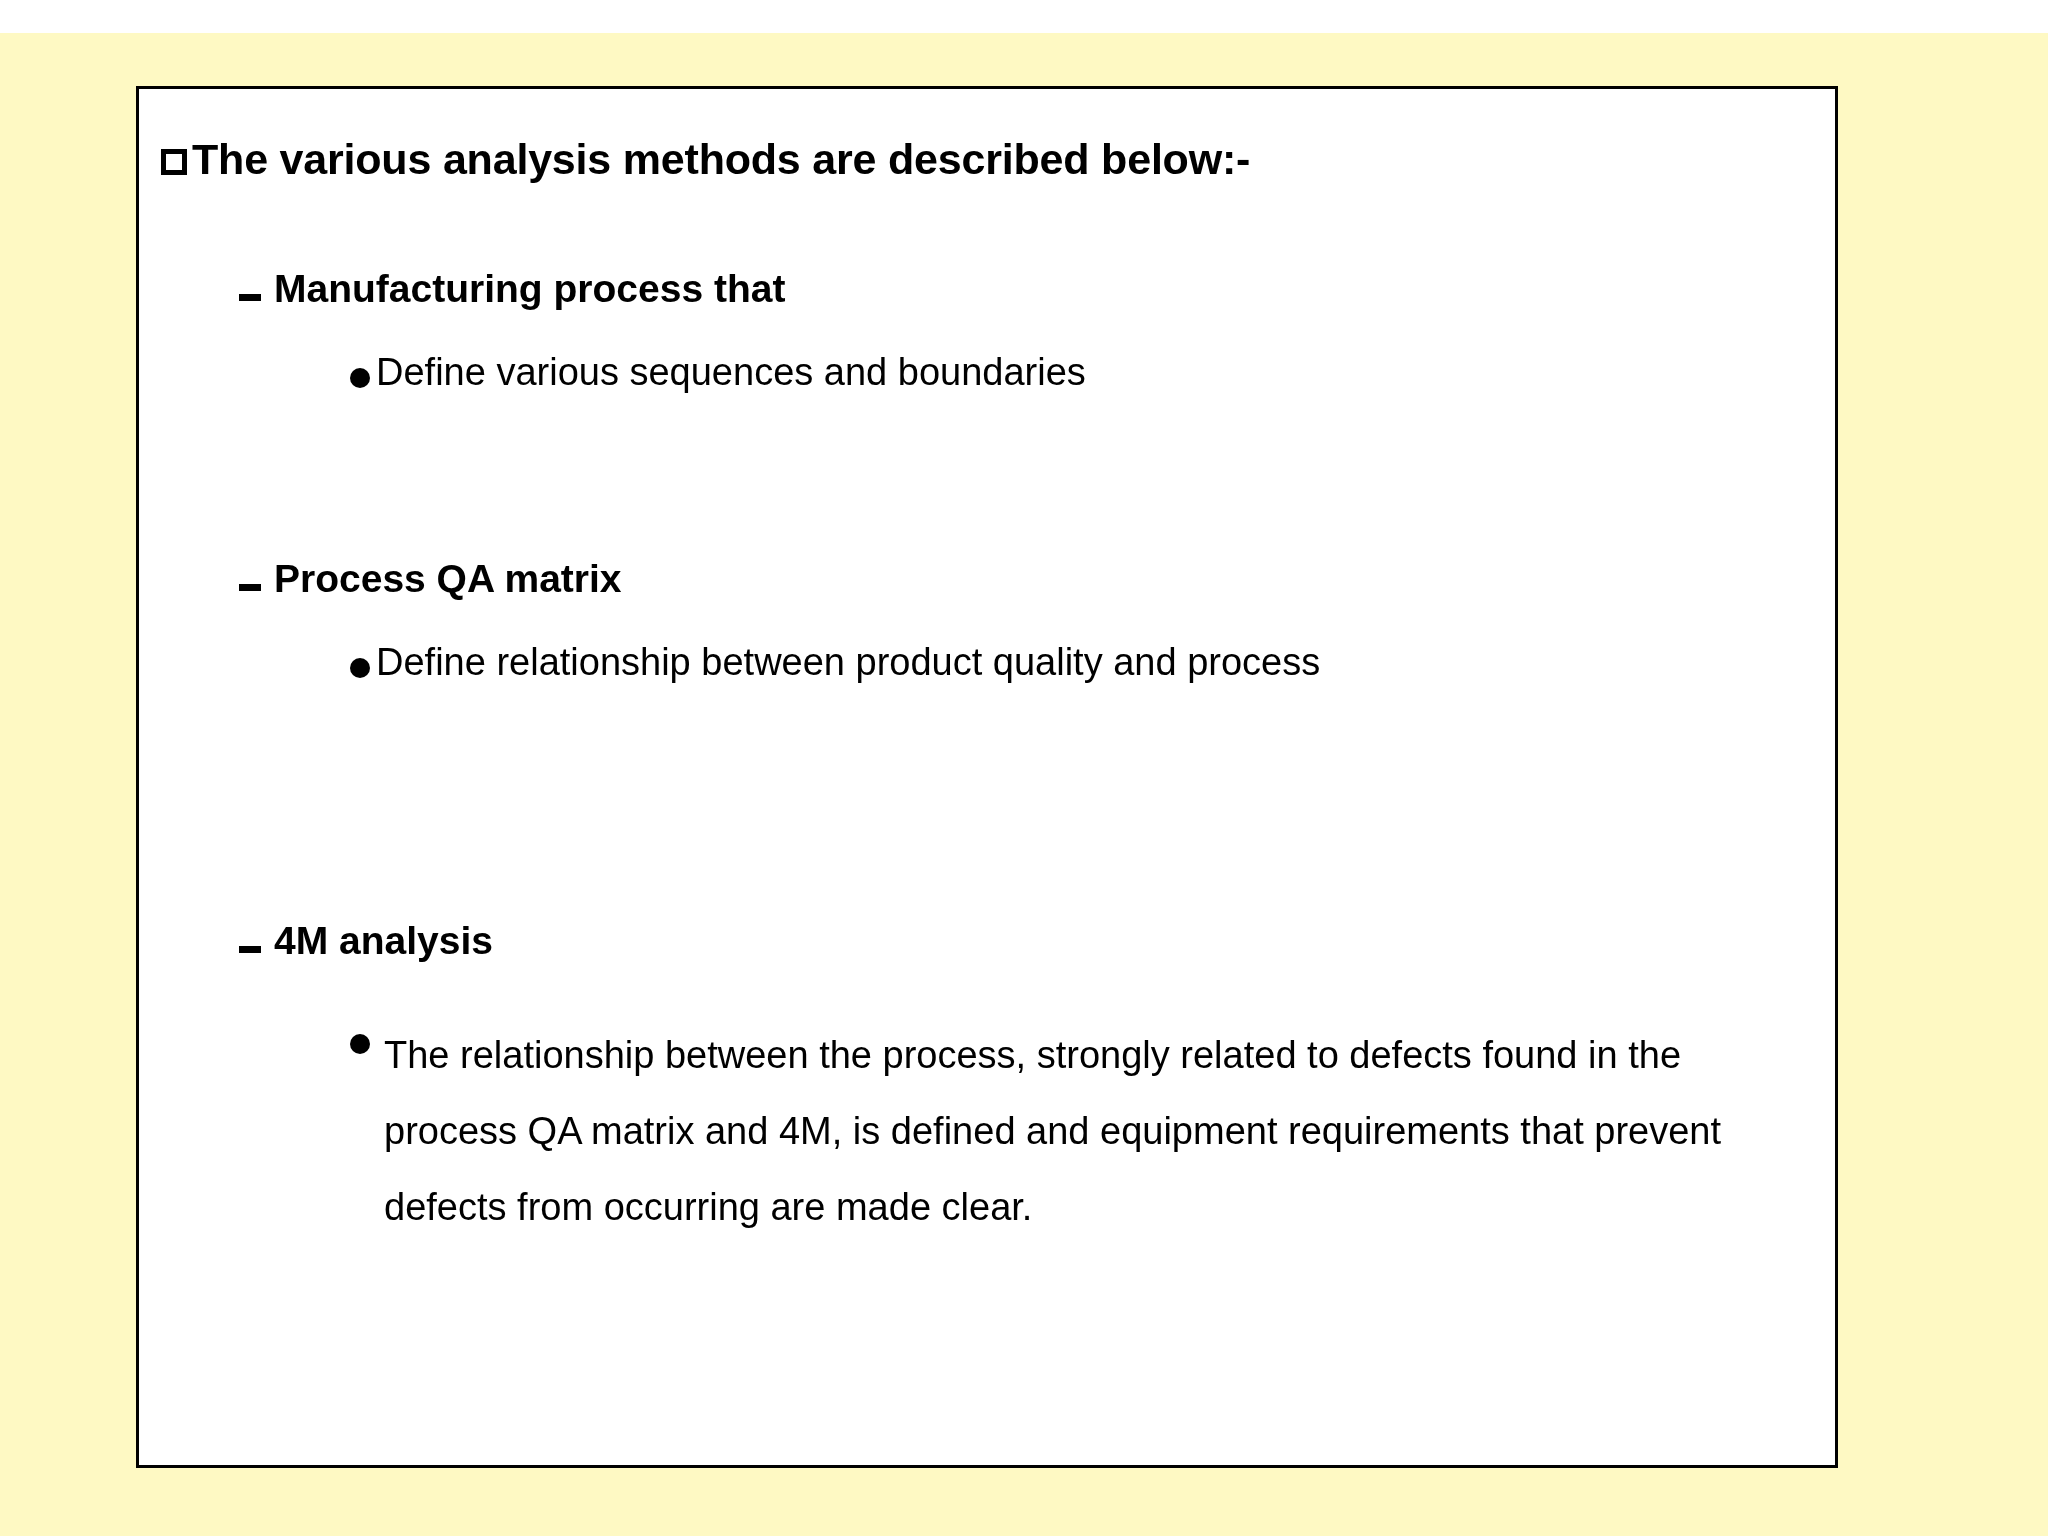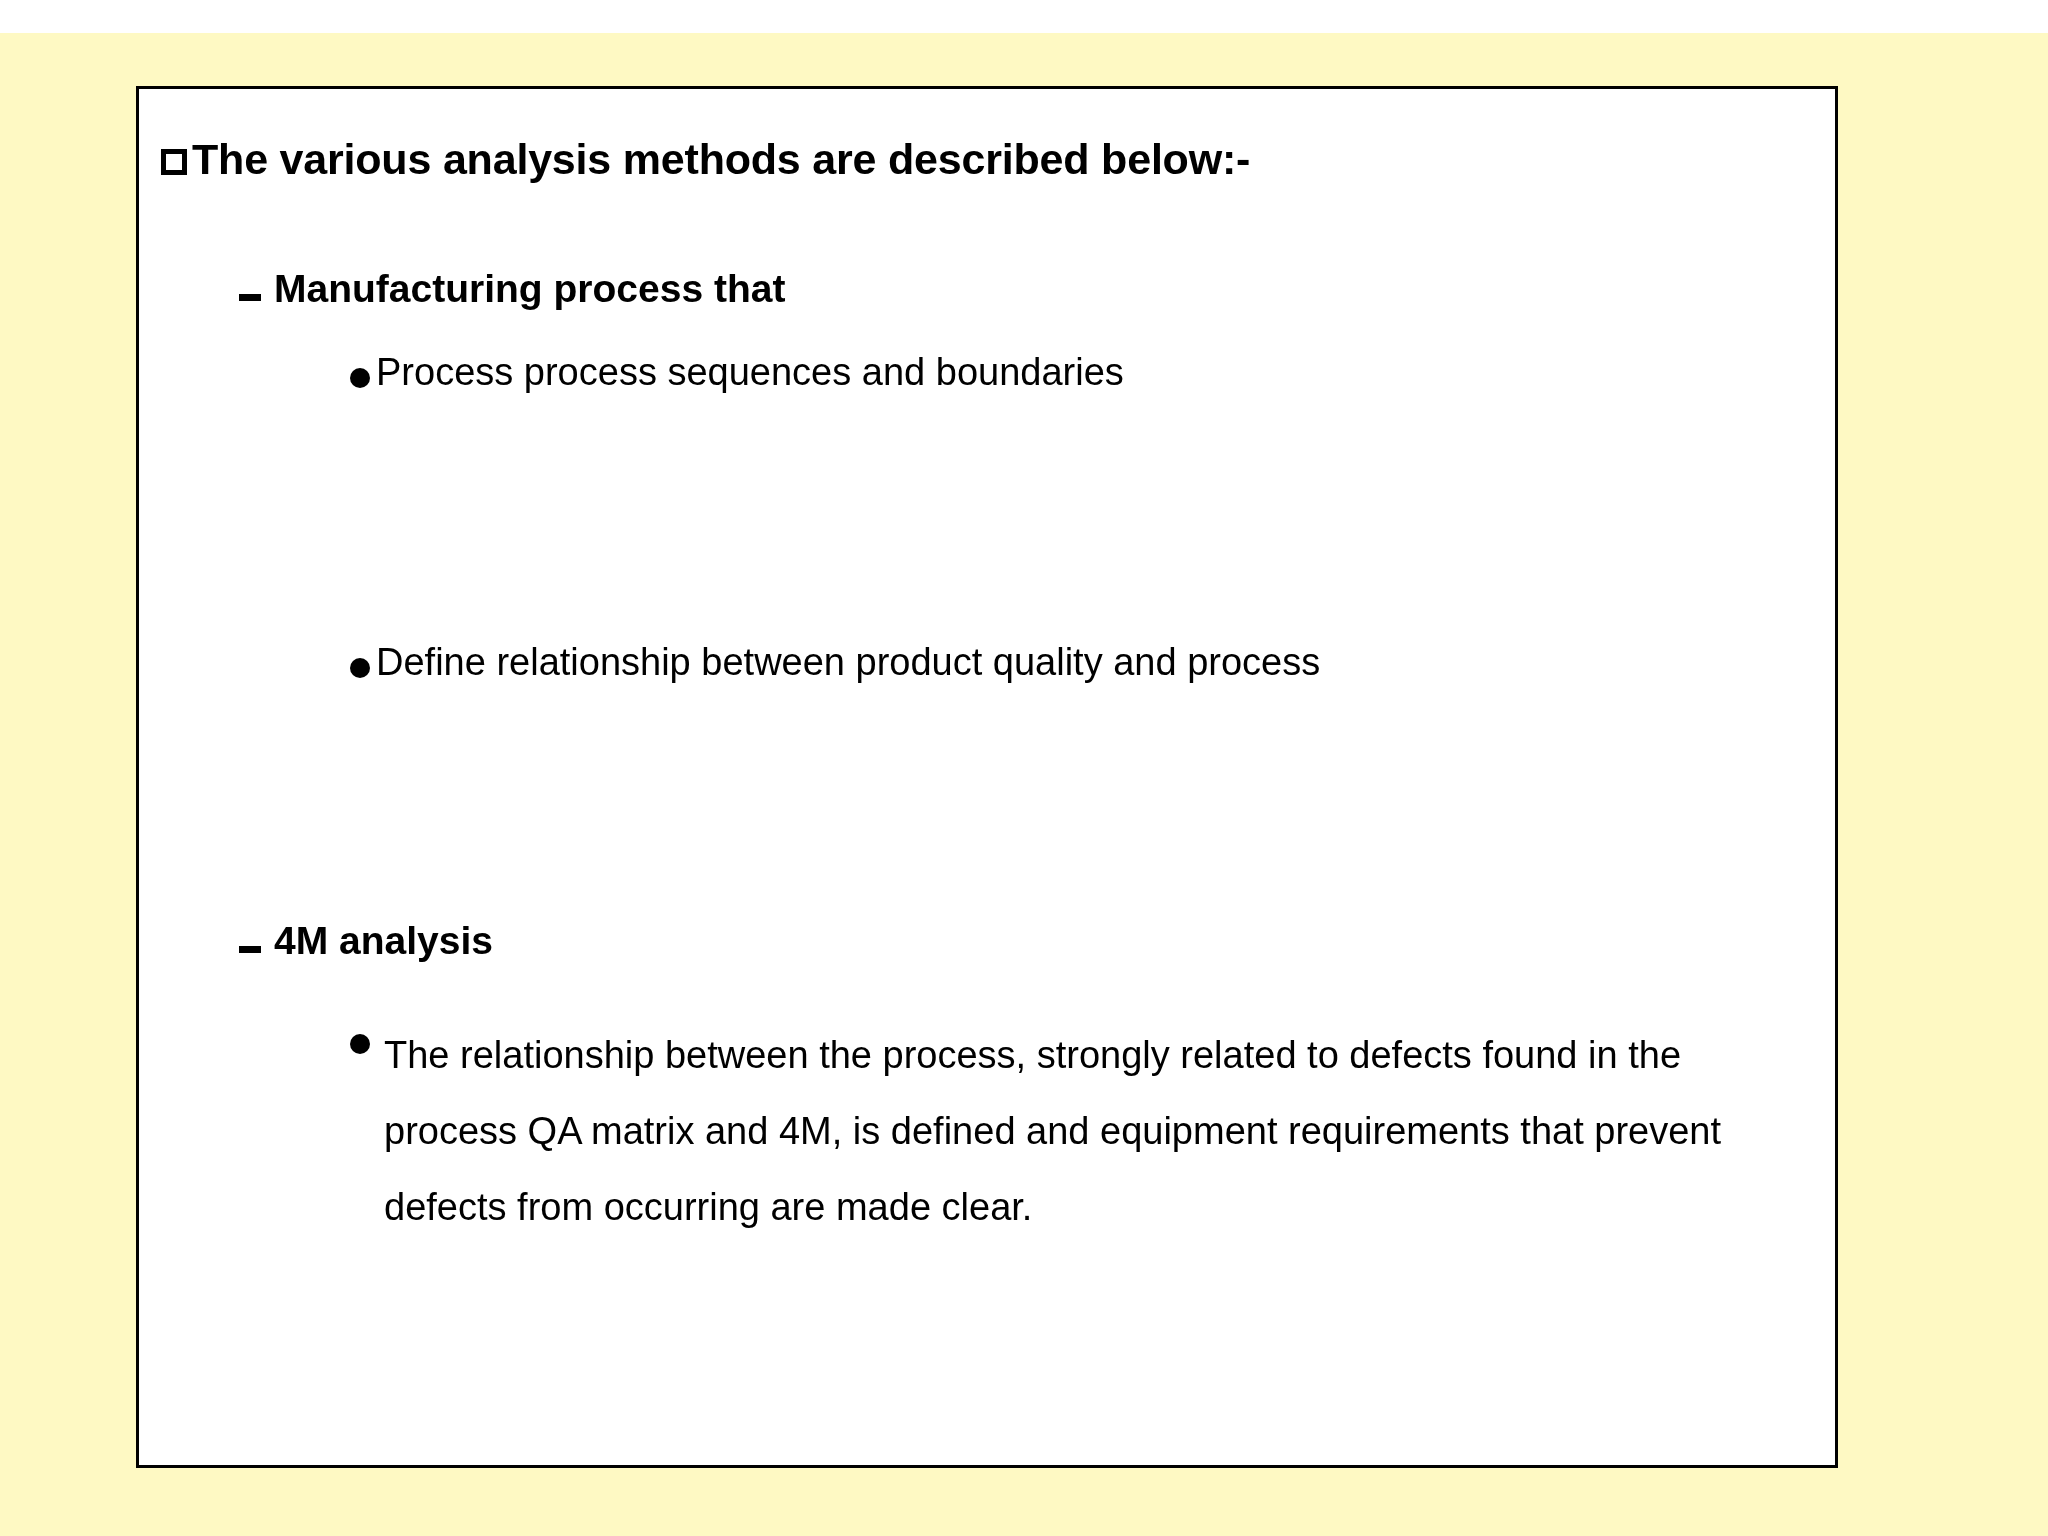--- a/index.html
+++ b/index.html
@@ -139,23 +139,27 @@
         <span class="sq-bullet"></span>
         <span class="lvl1-text">The various analysis methods are described below:-</span>
       </div>
 
       <div class="lvl2 pos-mfg">
         <span class="dash-bullet"></span>
         <span class="lvl2-text">Manufacturing process that</span>
       </div>
       <div class="lvl3 pos-mfg-sub">
         <span class="dot-bullet"></span>
-        <span class="lvl3-text">Process process sequences and boundaries</span>
+        <span class="lvl3-text">Define various sequences and boundaries</span>
       </div>
 
+      <div class="lvl2 pos-qa">
+        <span class="dash-bullet"></span>
+        <span class="lvl2-text">Process QA matrix</span>
+      </div>
       <div class="lvl3 pos-qa-sub">
         <span class="dot-bullet"></span>
         <span class="lvl3-text">Define relationship between product quality and process</span>
       </div>
 
       <div class="lvl2 pos-4m">
         <span class="dash-bullet"></span>
         <span class="lvl2-text">4M analysis</span>
       </div>
       <div class="lvl3 pos-4m-sub">

